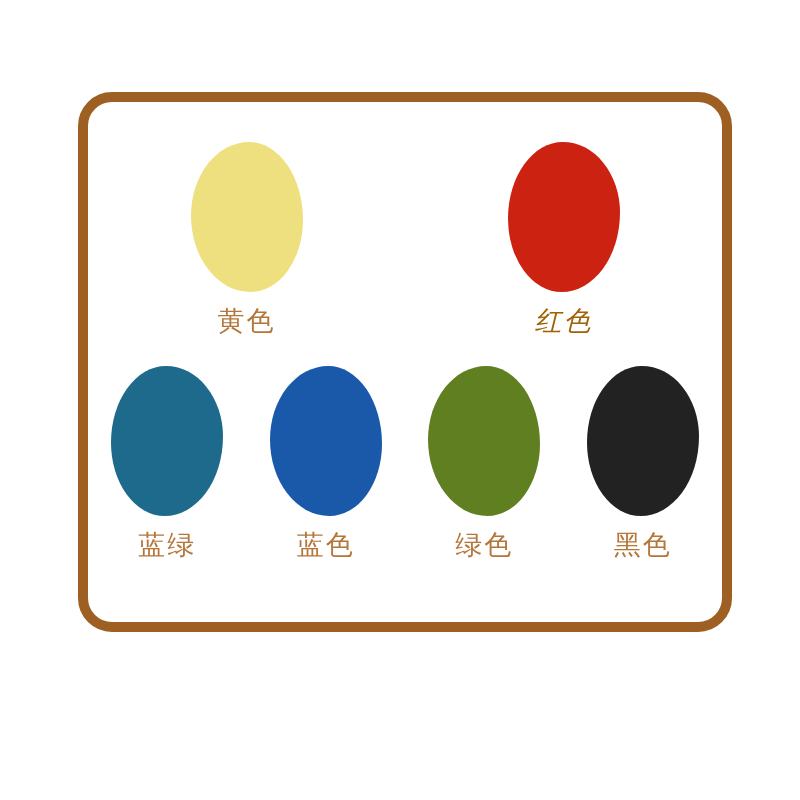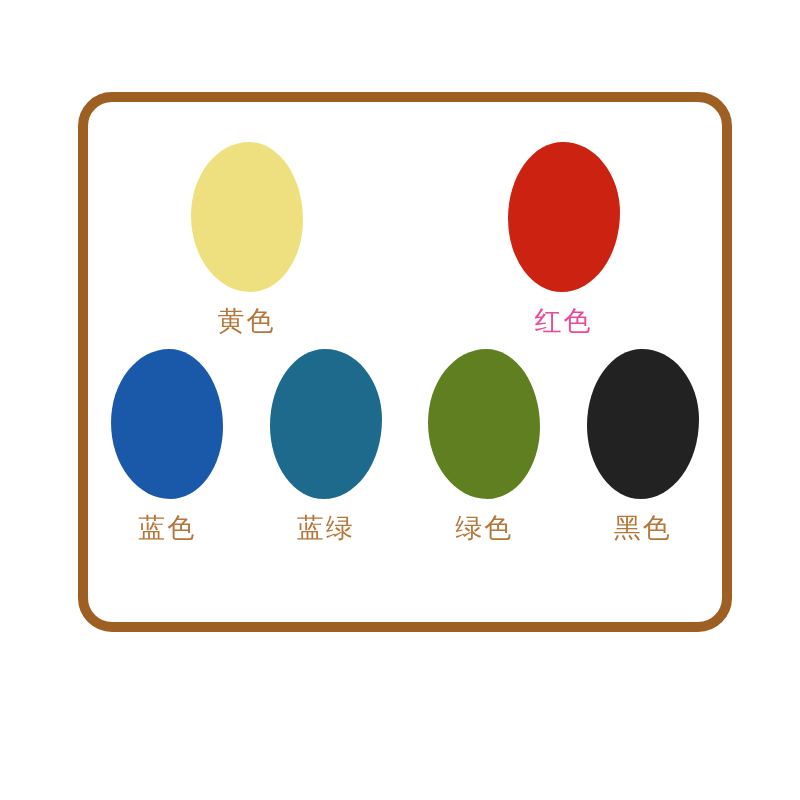--- a/index.html
+++ b/index.html
@@ -31,20 +31,21 @@
     position: absolute;
     left: 0;
     top: 0;
     right: 0;
     bottom: 0;
     display: flex;
     flex-direction: column;
     justify-content: flex-start;
     padding-top: 40px;
     box-sizing: border-box;
+    gap: 17px;
   }
 
   .swatch-row {
     display: flex;
     flex-direction: row;
     justify-content: space-around;
     align-items: flex-start;
     width: 100%;
   }
   .swatch-row.row-top { margin-bottom: 14px; }
@@ -86,32 +87,32 @@
 <div id="swatch-card" style="border-color: rgb(157, 95, 34); background: rgb(255, 255, 255);">
   <div class="swatch-grid">
 
     <div class="swatch-row row-top">
       <div class="swatch-cell">
         <div class="swatch-blob organic-a" style="background: rgb(238, 224, 126);"></div>
         <div class="swatch-label" style="color: rgb(181, 118, 58);">黄色</div>
       </div>
       <div class="swatch-cell">
         <div class="swatch-blob organic-b" style="background: rgb(204, 34, 17);"></div>
-        <div class="swatch-label" style="color: #ec4899;">红色</div>
+        <div class="swatch-label" style="color: #a16207; font-style: italic;">红色</div>
       </div>
     </div>
 
     <div class="swatch-row row-bottom">
       <div class="swatch-cell">
+        <div class="swatch-blob organic-b" style="background: rgb(29, 106, 140);"></div>
+        <div class="swatch-label" style="color: rgb(181, 118, 58);">蓝绿</div>
+      </div>
+      <div class="swatch-cell">
         <div class="swatch-blob organic-a" style="background: rgb(26, 88, 170);"></div>
         <div class="swatch-label" style="color: rgb(181, 118, 58);">蓝色</div>
-      </div>
-      <div class="swatch-cell">
-        <div class="swatch-blob organic-b" style="background: rgb(29, 106, 140);"></div>
-        <div class="swatch-label" style="color: rgb(181, 118, 58);">蓝绿</div>
       </div>
       <div class="swatch-cell">
         <div class="swatch-blob organic-a" style="background: rgb(96, 127, 33);"></div>
         <div class="swatch-label" style="color: rgb(181, 118, 58); margin-top: 16px;">绿色</div>
       </div>
       <div class="swatch-cell">
         <div class="swatch-blob organic-b" style="background: rgb(34, 34, 34);"></div>
         <div class="swatch-label" style="color: rgb(181, 118, 58);">黑色</div>
       </div>
     </div>

